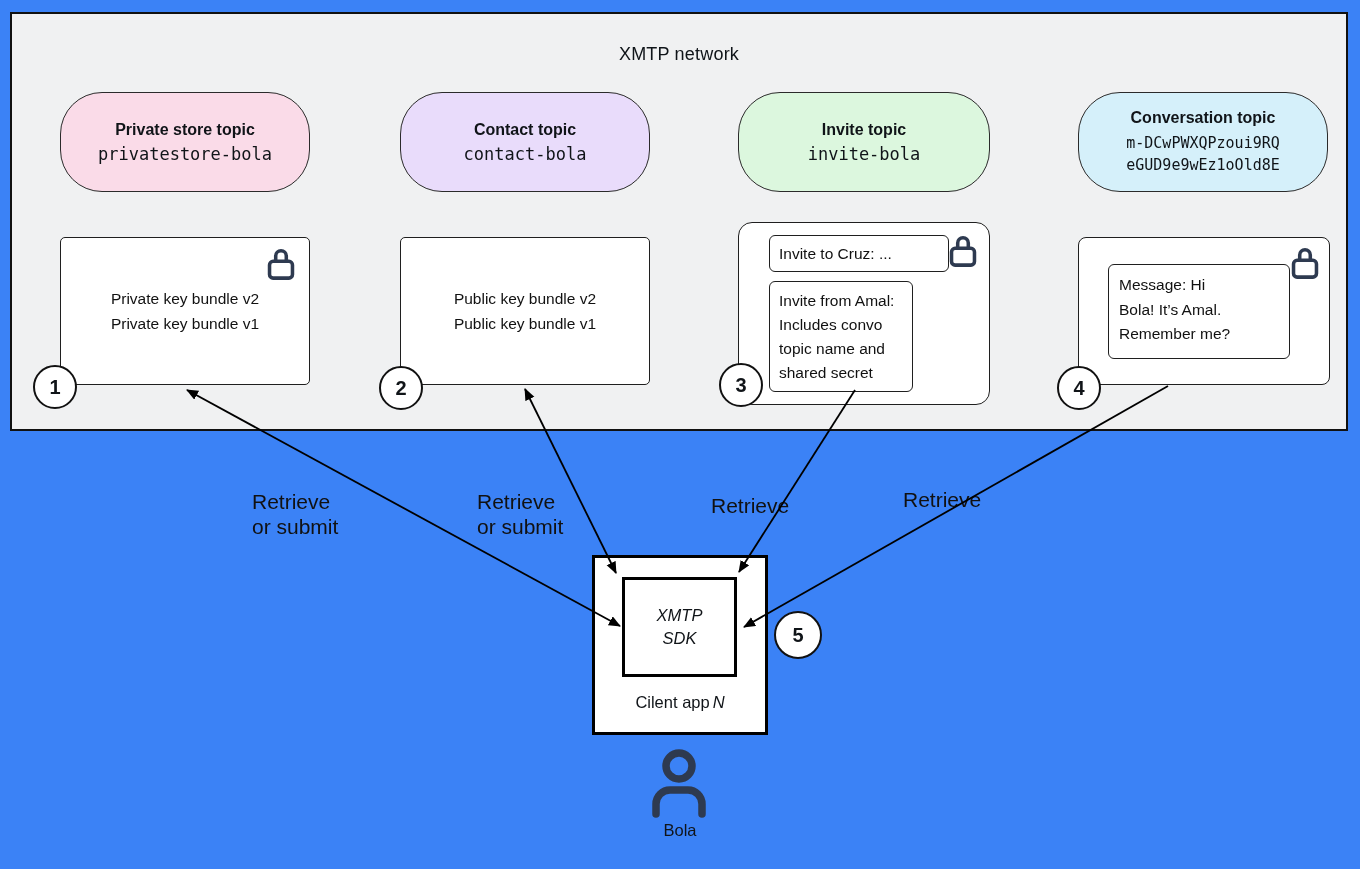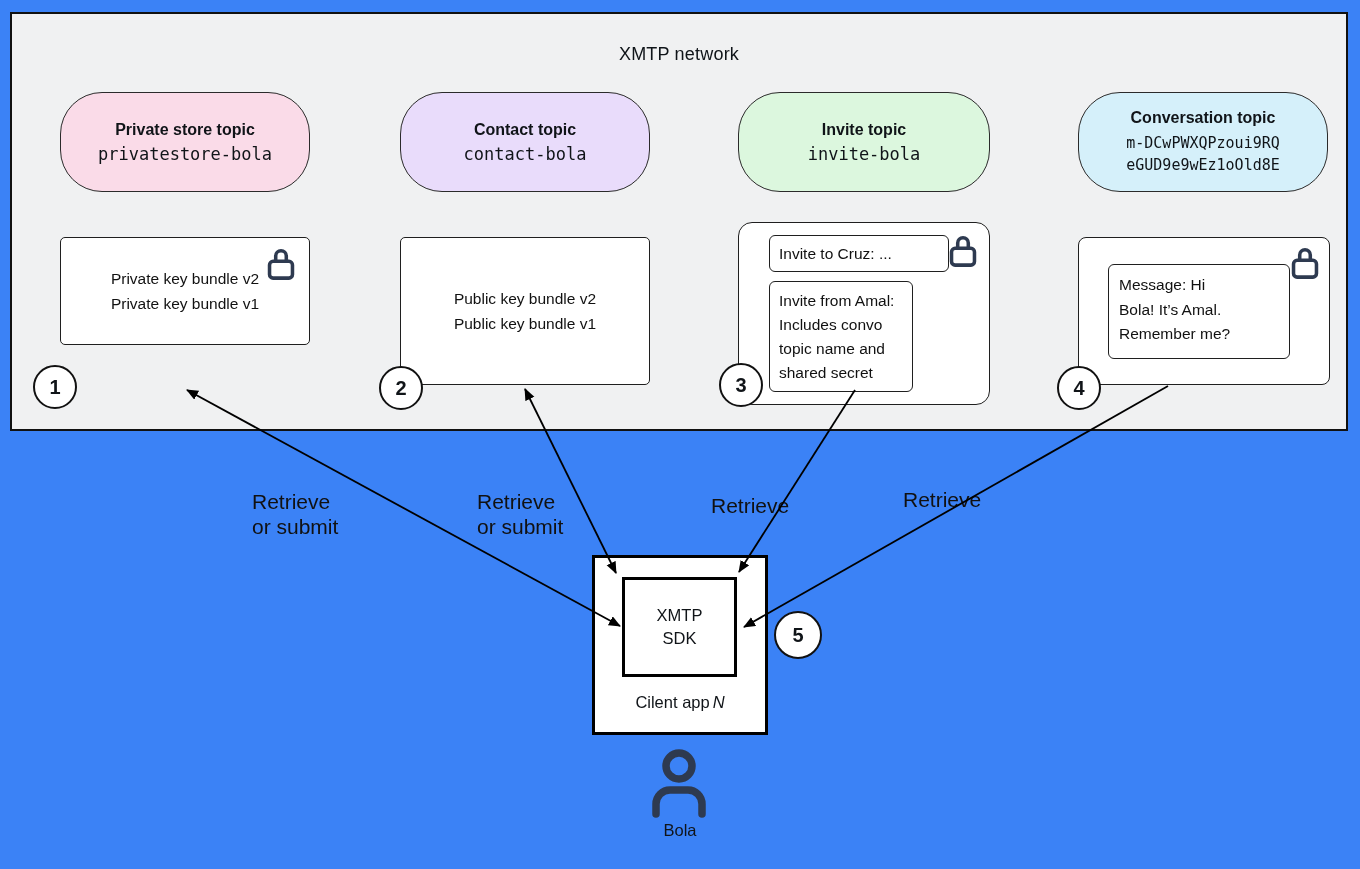--- a/index.html
+++ b/index.html
@@ -27,21 +27,21 @@
   .pill-mono2{font-family:"DejaVu Sans Mono",monospace;font-size:15px;line-height:22px;text-align:left;}
   .p1{left:60px;width:250px;background:#fadbe8;}
   .p2{left:400px;width:250px;background:#e9dcfb;justify-content:center;}
   .p3{left:738px;width:252px;background:#dcf7de;}
   .p4{left:1078px;width:250px;background:#d5f0fa;}
   
   .wbox{
     position:absolute;background:#fff;border:1.5px solid #1f1f1f;
     box-sizing:border-box;z-index:2;
   }
-  .b1{left:60px;top:237px;width:250px;height:108px;border-radius:5px;}
+  .b1{left:60px;top:237px;width:250px;height:148px;border-radius:5px;}
   .b2{left:400px;top:237px;width:250px;height:148px;border-radius:5px;}
   .b3{left:738px;top:207px;width:252px;height:183px;border-radius:14px;margin-top:15px;}
   .b4{left:1078px;top:237px;width:252px;height:148px;border-radius:8px;}
   .center-lines{
     position:absolute;left:0;top:0;width:100%;height:100%;
     display:flex;flex-direction:column;align-items:center;justify-content:center;
     font-size:15.5px;line-height:25px;color:#111;
   }
   .lock{position:absolute;}
   .lk1{right:13px;top:9px;}
@@ -75,21 +75,21 @@
   .l4{left:903px;top:456px;}
   
   .client-app{
     position:absolute;left:592px;top:555px;width:176px;height:180px;
     background:#fff;border:3px solid #000;box-sizing:border-box;z-index:2;
   }
   .sdk-box{
     position:absolute;left:622px;top:577px;width:115px;height:100px;
     background:#fff;border:3px solid #000;box-sizing:border-box;
     display:flex;flex-direction:column;align-items:center;justify-content:center;
-    font-size:16.5px;line-height:23px;z-index:3;
+    font-size:16.5px;line-height:23px;z-index:3;font-style:italic;
   }
   .app-label{
     position:absolute;left:592px;top:693px;width:176px;text-align:center;
     font-size:16.5px;z-index:3;
   }
   .app-label i{font-style:italic;margin-left:3px;}
   
   .person{position:absolute;left:649px;top:745px;z-index:2;}
   .user-label{
     position:absolute;left:592px;top:821px;width:176px;text-align:center;font-size:16.5px;

